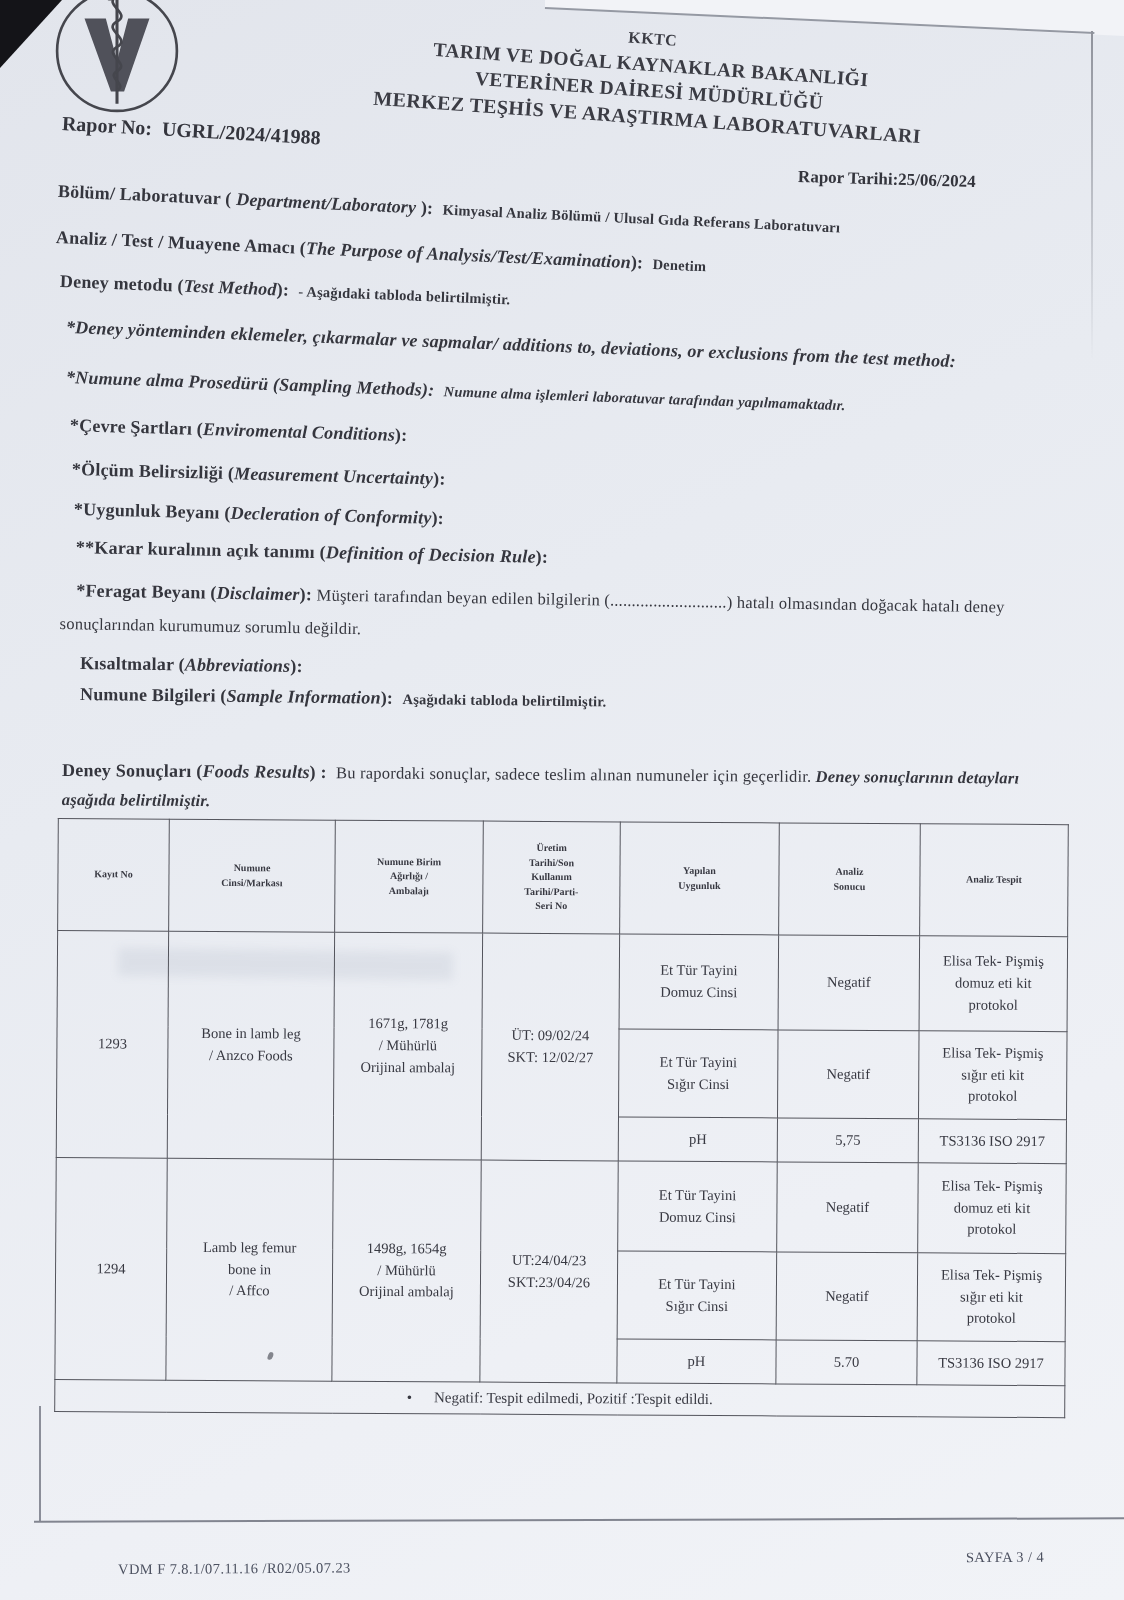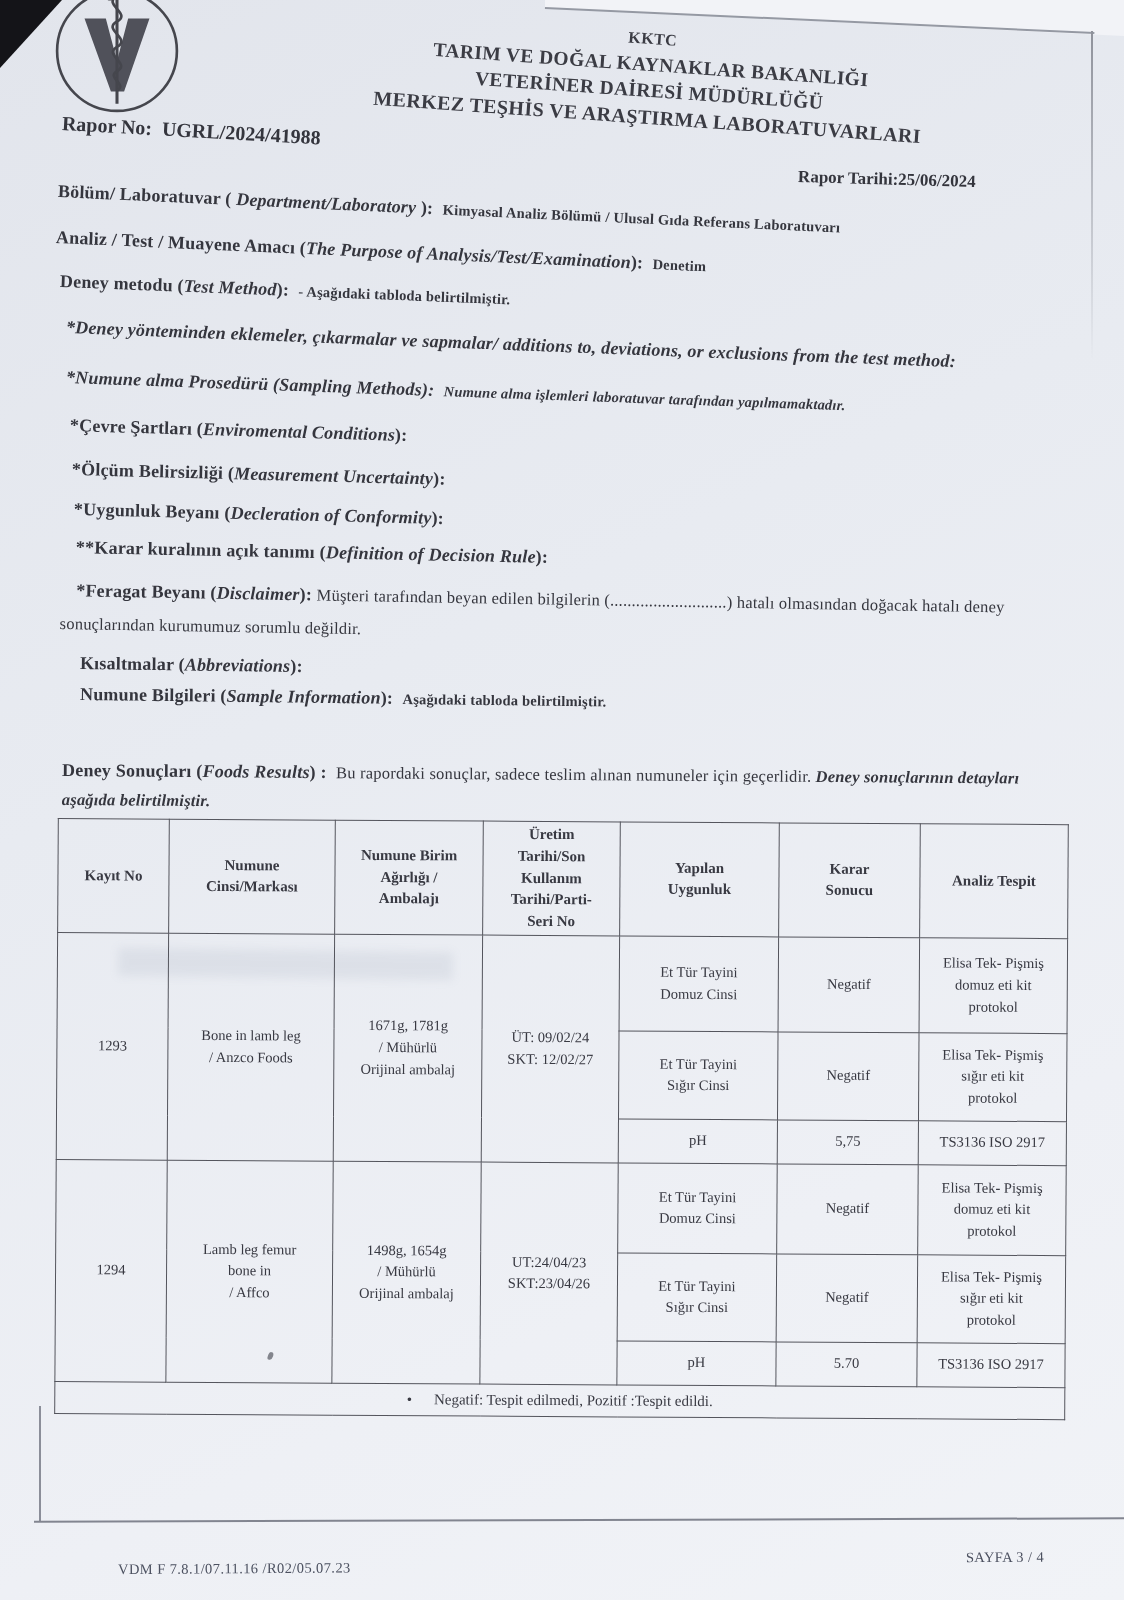--- a/index.html
+++ b/index.html
@@ -42,21 +42,21 @@
   .f-en{font-style:italic;}
   .ital{font-style:italic;}
   .f-val-sm{font-size:14.5px;}
   .f-val-reg{font-weight:normal;font-size:16.5px;}
   .f-val-bi{font-size:16.5px;font-style:italic;}
   
   .rtable-wrap{left:56px;top:818px;width:1010px;--rot:0.35deg;}
   table.rtable{border-collapse:collapse;width:1010px;table-layout:fixed;}
   .rtable th,.rtable td{border:1.4px solid #54555d;padding:2px 5px;text-align:center;
     vertical-align:middle;font-size:14.5px;white-space:pre-line;line-height:1.5;color:#383942;}
-  .rtable th{font-size:15px;font-weight:bold;line-height:1.45;}
+  .rtable th{font-size:10px;font-weight:bold;line-height:1.45;}
   .rtable .note-cell{font-size:15px;white-space:normal;}
   .rtable .note-b{display:inline-block;margin-right:22px;}
   
   .pfooter{left:0;top:1558px;width:1124px;font-size:14.5px;color:#4c5160;
     transform:rotate(-0.4deg);letter-spacing:.4px;}
   .pfooter .fl{position:absolute;left:118px;top:0;}
   .pfooter .fr{position:absolute;right:80px;top:-6px;}
 </style>
 </head>
 <body>
@@ -136,21 +136,21 @@
         <th>Numune Birim
 Ağırlığı /
 Ambalajı</th>
         <th>Üretim
 Tarihi/Son
 Kullanım
 Tarihi/Parti-
 Seri No</th>
         <th>Yapılan
 Uygunluk</th>
-        <th>Karar
+        <th>Analiz
 Sonucu</th>
         <th>Analiz Tespit</th>
       </tr>
       <tr style="height:95px">
         <td rowspan="3">1293</td>
         <td rowspan="3">Bone in lamb leg
 / Anzco Foods</td>
         <td rowspan="3">1671g, 1781g
 / Mühürlü
 Orijinal ambalaj</td>

